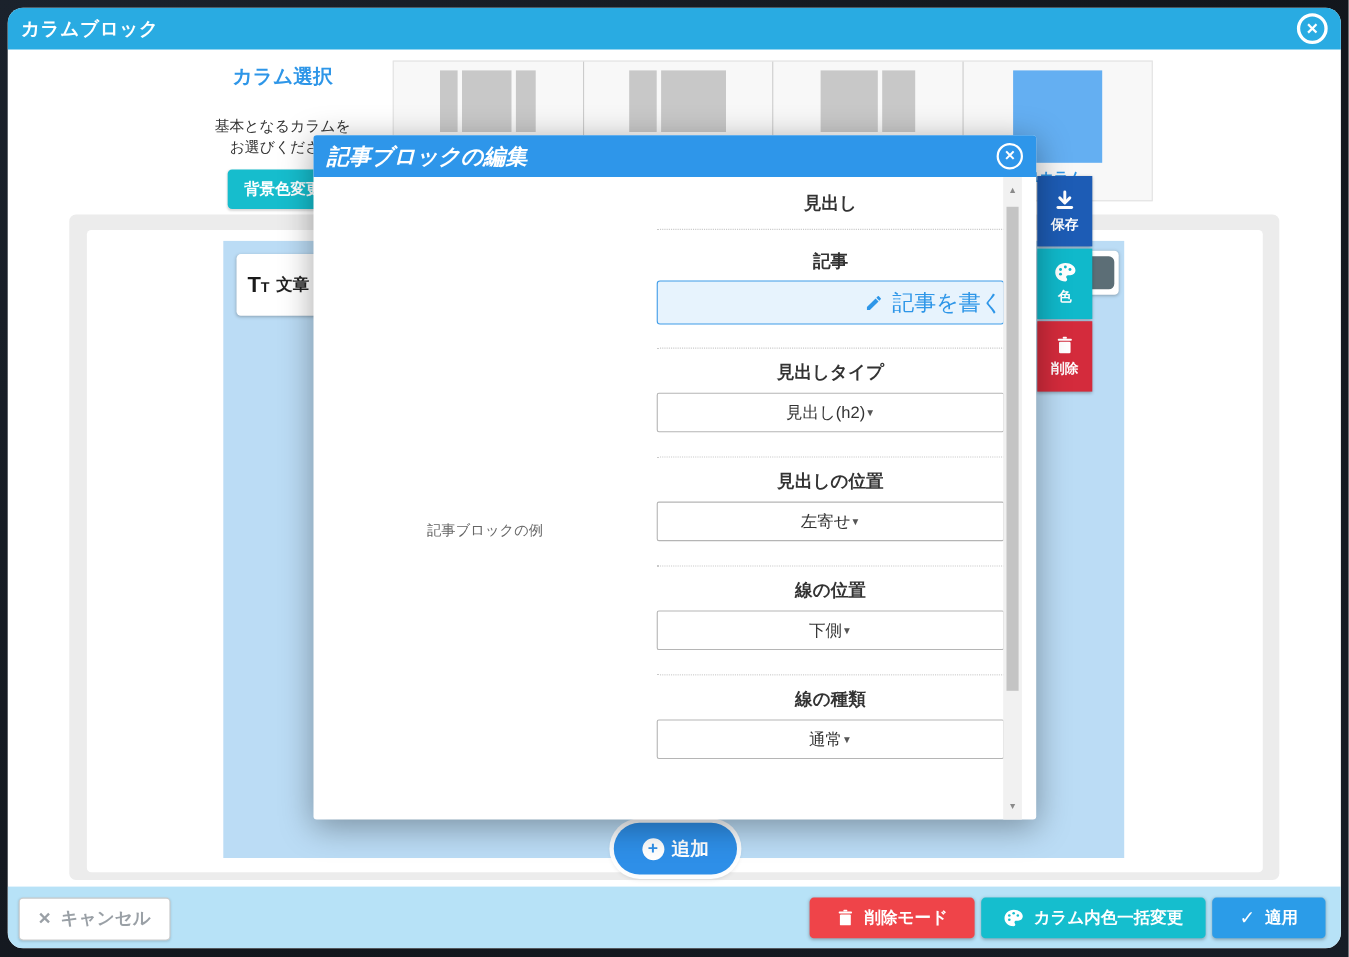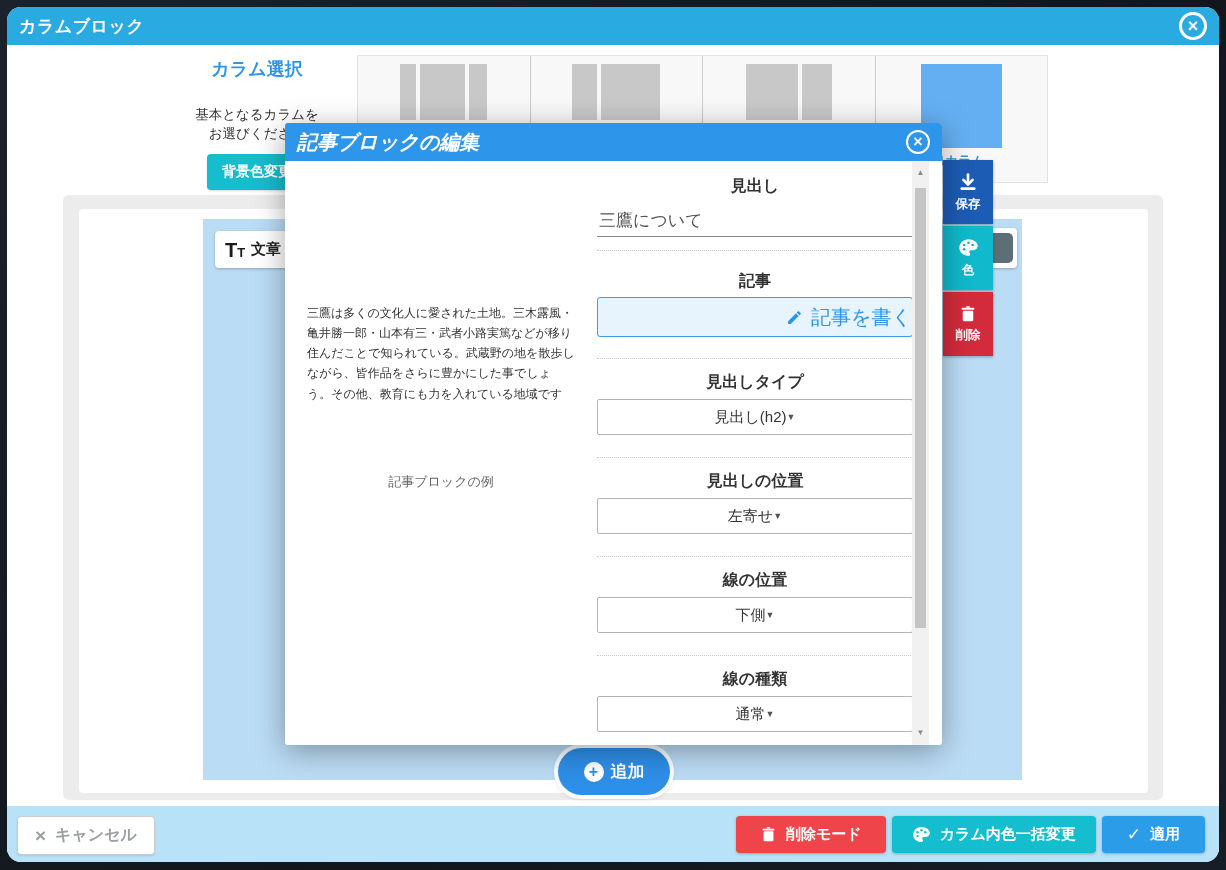--- a/index.html
+++ b/index.html
@@ -41,21 +41,21 @@
   .layout-cell.selected .bar { height:84px; background:#64aff2; }
   .thumb-label { margin-top:4px; color:#2e96e8; font-size:13px; font-weight:bold; }
 
   
   .outer-container { position:absolute; left:56px; top:188px; width:1100px; height:605px;
                      background:#ececec; border-radius:6px; z-index:1; }
   .white-panel { position:absolute; left:16px; top:14px; right:15px; bottom:7px;
                  background:#fff; border-radius:4px; }
   .blue-column { position:absolute; left:196px; top:212px; width:819px; height:561px;
                  background:#bbdcf5; z-index:2; }
-  .text-block { position:absolute; left:208px; top:224px; width:76px; height:37px; z-index:3;
+  .text-block { position:absolute; left:208px; top:224px; width:76px; height:56px; z-index:3;
                 background:#fff; border-radius:4px; box-shadow:0 1px 3px rgba(0,0,0,.25);
                 display:flex; align-items:center; justify-content:center; gap:6px; cursor:pointer; }
   .tt-icon { font-weight:bold; color:#1a1a1a; font-size:20px; line-height:1; }
   .tt-icon .sm { font-size:13px; }
   .text-block .tb-label { font-size:15px; font-weight:bold; color:#222; }
   .settings-block { position:absolute; left:948px; top:221px; width:62px; height:40px; z-index:3;
                     background:#fff; border-radius:4px; box-shadow:0 1px 3px rgba(0,0,0,.25);
                     display:flex; align-items:center; justify-content:flex-end; padding-right:4px; cursor:pointer; }
   .settings-dark { width:26px; height:30px; background:#5c6e76; border-radius:5px; }
 
@@ -235,27 +235,25 @@
     </div>
 
     <div class="edit-modal">
       <div class="em-header">
         <span class="em-title">記事ブロックの編集</span>
         <span class="circle-x small" style="margin-left:auto;">
             <span>×</span>
           </span>
       </div>
 
-      <div class="em-example-text">三鷹は多くの文化人に愛された土地。三木露風・亀井勝一郎・山本有三・武者小路実篤などが移り住んだことで知られている。武蔵野の地を散歩しながら、皆作品をさらに豊かにした事でしょう。その他、教育にも力を入れている地域です</div>
       <div class="em-example-caption">記事ブロックの例</div>
 
       <div class="em-form">
         <div class="fsection s1">
           <div class="flabel">見出し</div>
-          <input class="heading-input" type="text" value="三鷹について" style="">
         </div>
 
         <div class="fsection s2">
           <div class="flabel">記事</div>
           <button class="write-btn">
             <svg width="17" height="17" viewBox="0 0 24 24">
                 <path fill="#2e96e8" d="M3 17.2V21h3.8L17.9 9.9l-3.8-3.8L3 17.2zM20.7 7.1c.4-.4.4-1 0-1.4l-2.4-2.4c-.4-.4-1-.4-1.4 0l-1.8 1.8 3.8 3.8 1.8-1.8z"></path>
               </svg>
             <span>記事を書く</span>
           </button>

